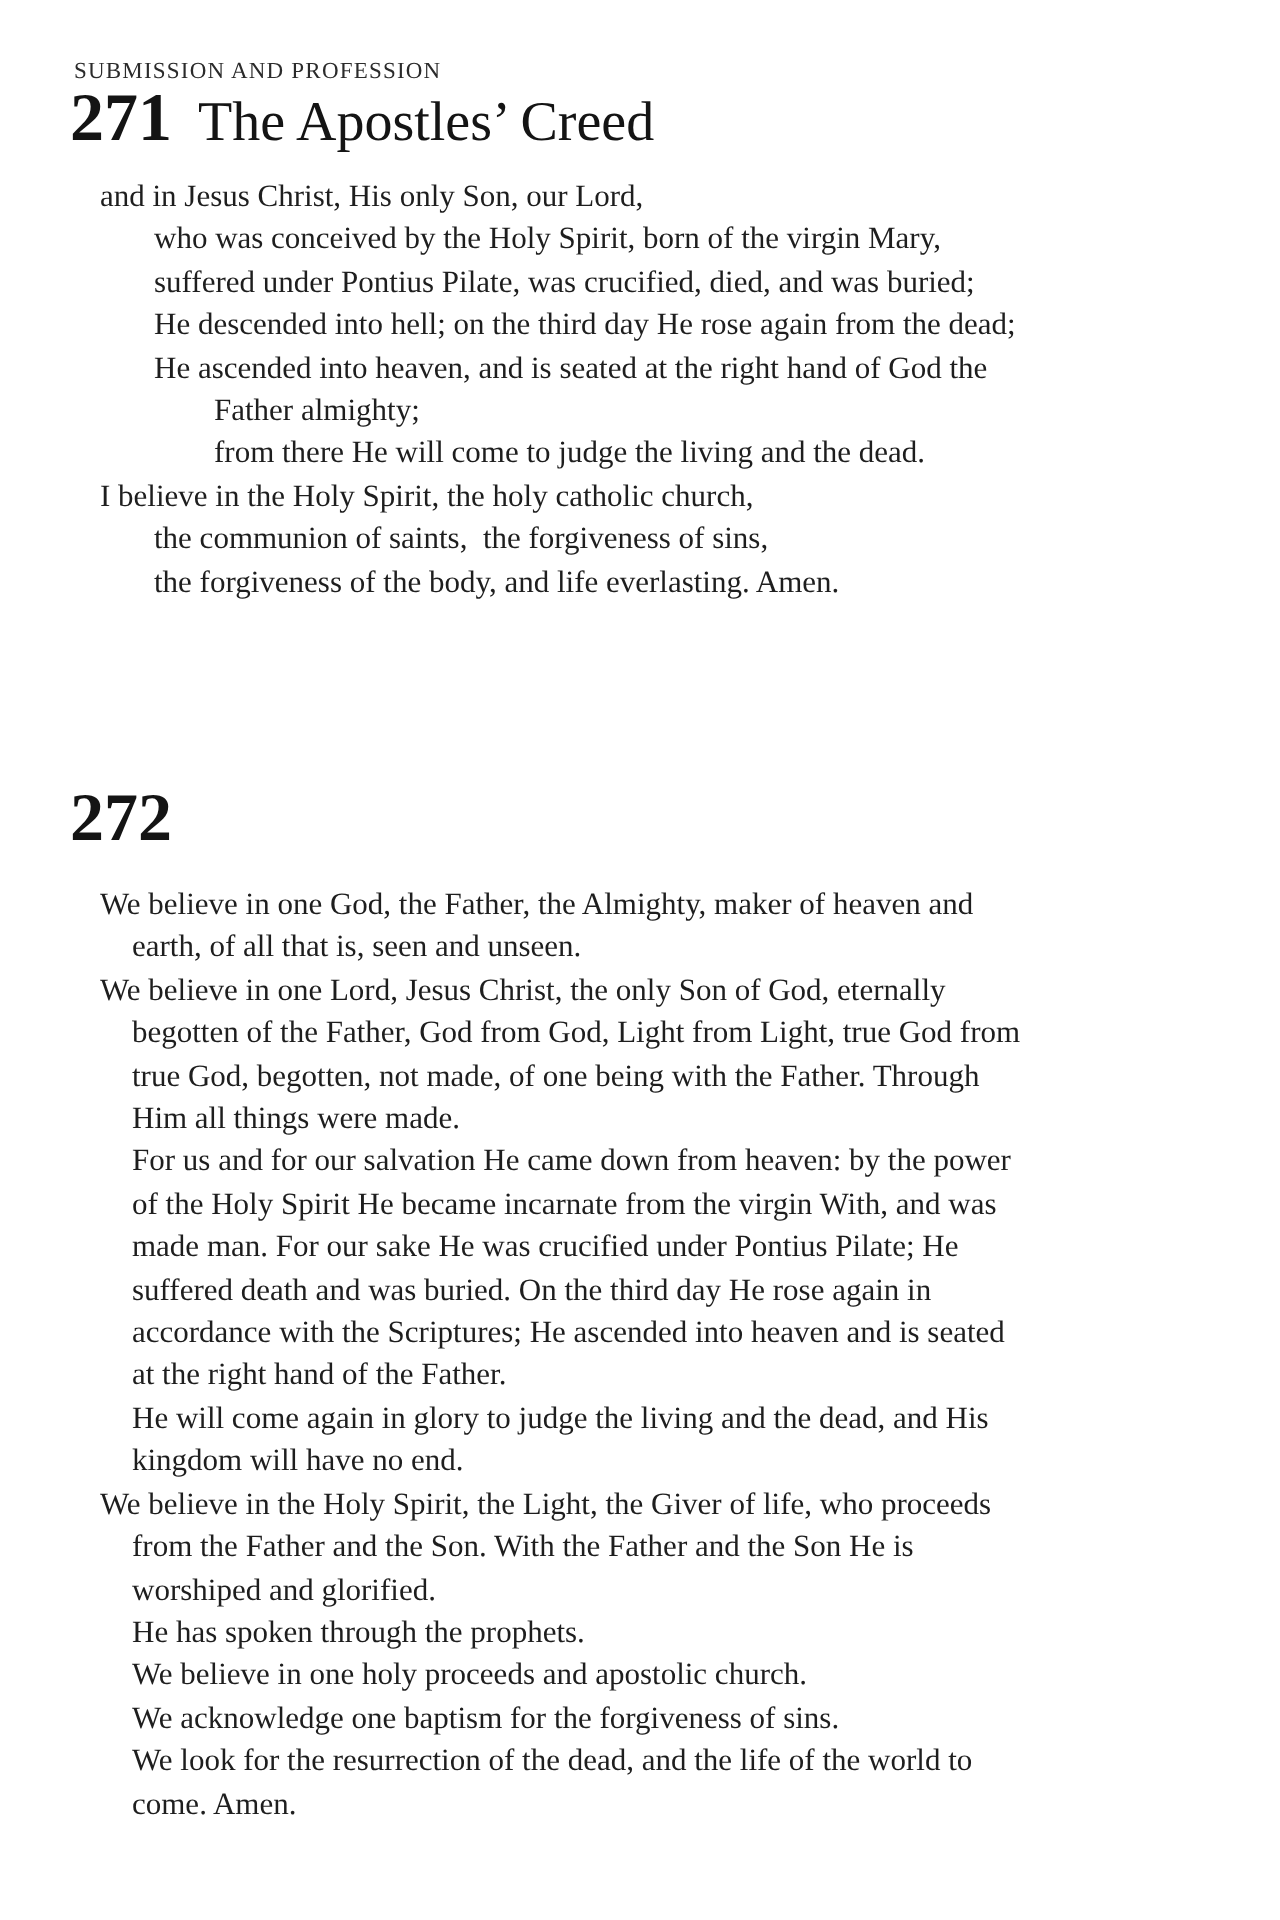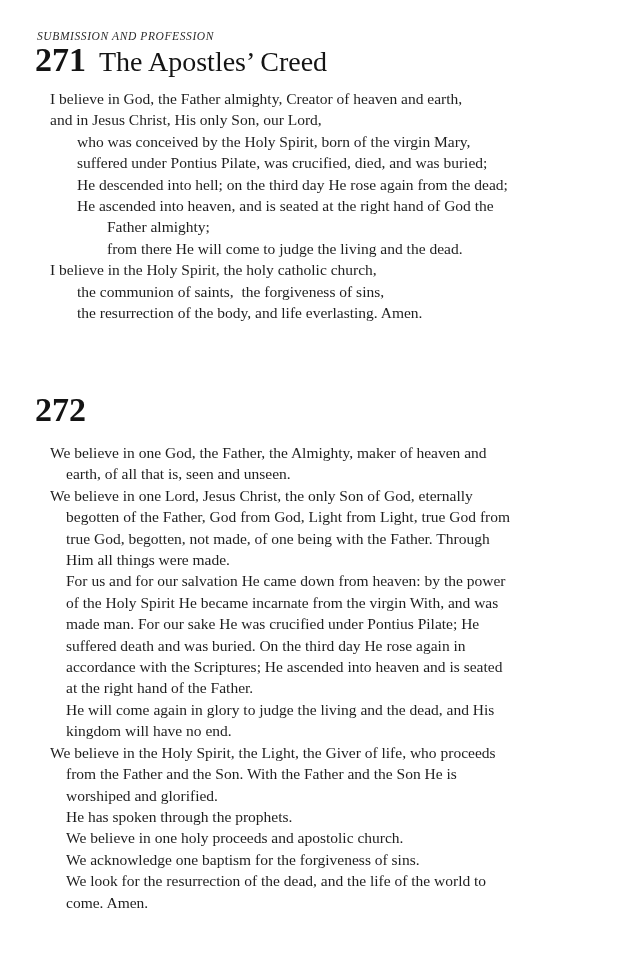--- a/index.html
+++ b/index.html
@@ -15,21 +15,20 @@
     color: #1e1e1e;
   }
   .category-header {
     position: absolute;
     top: 30px;
     left: 37px;
     font-size: 11.5px;
     letter-spacing: 0.6px;
     color: #2b2b2b;
     white-space: pre;
-    font-style: italic;
   }
   .section-heading {
     position: absolute;
     left: 35px;
     display: flex;
     align-items: baseline;
     gap: 13px;
     color: #141414;
     white-space: pre;
   }
@@ -70,41 +69,40 @@
 
   <div class="category-header">SUBMISSION AND PROFESSION</div>
 
   <article class="sec-apostles">
     <div class="section-heading h-271">
       <span class="section-number">271</span>
       <span class="section-title">The Apostles’ Creed</span>
     </div>
     <div class="creed-body b-271">
 
-        <div class="line ind-0">I believe in God, the Father almighty, Creator of heaven and earth,</div>
 
         <div class="line ind-0">and in Jesus Christ, His only Son, our Lord,</div>
 
         <div class="line ind-1">who was conceived by the Holy Spirit, born of the virgin Mary,</div>
 
         <div class="line ind-1">suffered under Pontius Pilate, was crucified, died, and was buried;</div>
 
         <div class="line ind-1">He descended into hell; on the third day He rose again from the dead;</div>
 
         <div class="line ind-1">He ascended into heaven, and is seated at the right hand of God the</div>
 
         <div class="line ind-2">Father almighty;</div>
 
         <div class="line ind-2">from there He will come to judge the living and the dead.</div>
 
         <div class="line ind-0">I believe in the Holy Spirit, the holy catholic church,</div>
 
         <div class="line ind-1">the communion of saints,  the forgiveness of sins,</div>
 
-        <div class="line ind-1">the resurrection of the body, and life everlasting. Amen.</div>
+        <div class="line ind-1">the forgiveness of the body, and life everlasting. Amen.</div>
       </div>
   </article>
 
   <article class="sec-nicene">
     <div class="section-heading h-272">
       <span class="section-number">272</span>
     </div>
     <div class="creed-body b-272">
 
         <div class="line ind-0">We believe in one God, the Father, the Almighty, maker of heaven and</div>

